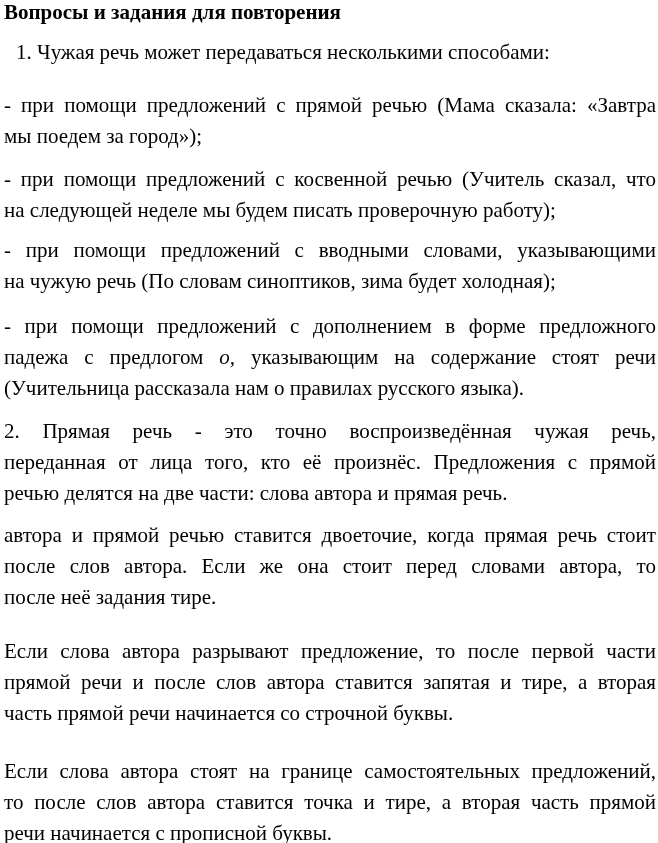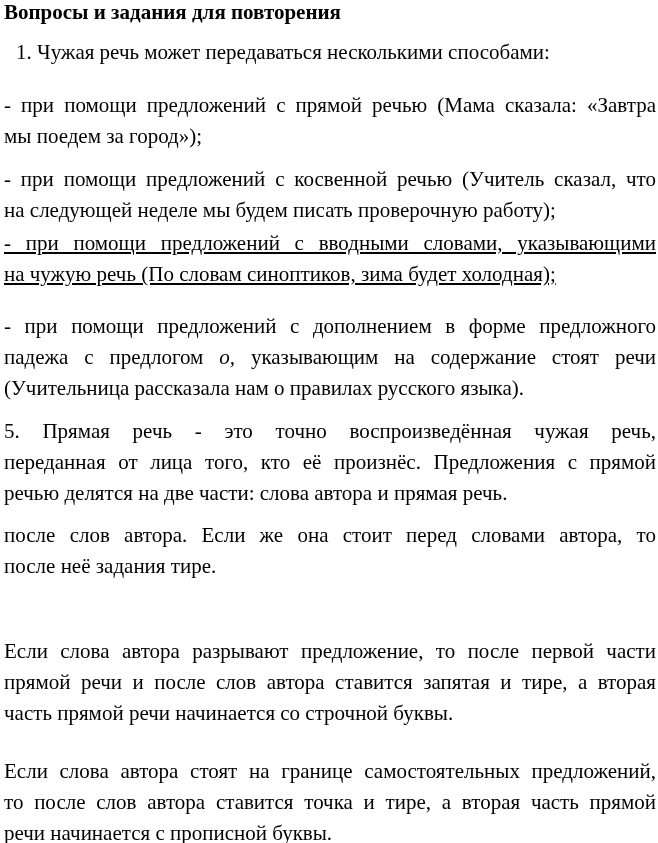--- a/index.html
+++ b/index.html
@@ -65,38 +65,39 @@
   <p class="para" style="top:90px;">
     <span class="line">- при помощи предложений с прямой речью (Мама сказала: «Завтра</span>
     <span class="line last">мы поедем за город»);</span>
   </p>
 
   <p class="para" style="top:164px;">
     <span class="line">- при помощи предложений с косвенной речью (Учитель сказал, что</span>
     <span class="line last">на следующей неделе мы будем писать проверочную работу);</span>
   </p>
 
-  <p class="para" style="top:228px;text-decoration:underline;">
+  <p class="para" style="top:235px;">
     <span class="line">- при  помощи предложений с вводными словами, указывающими</span>
     <span class="line last">на чужую речь (По словам синоптиков, зима будет холодная);</span>
   </p>
 
   <p class="para" style="top:311px;">
     <span class="line">- при помощи предложений с дополнением в форме предложного</span>
     <span class="line"><span>падежа с предлогом</span> <span class="it">о,</span> <span>указывающим на содержание стоят речи</span></span>
     <span class="line last">(Учительница рассказала нам о правилах русского языка).</span>
   </p>
 
   <p class="para" style="top:416px;">
-    <span class="line">5. Прямая речь - это точно воспроизведённая чужая речь,</span>
+    <span class="line">2. Прямая речь - это точно воспроизведённая чужая речь,</span>
     <span class="line">переданная от лица того, кто её произнёс. Предложения с прямой</span>
     <span class="line last">речью делятся на две части: слова автора и прямая речь.</span>
   </p>
 
   <p class="para" style="top:520px;">
+    <span class="line">автора и прямой речью ставится двоеточие, когда прямая речь стоит</span>
     <span class="line">после слов автора. Если же она стоит перед словами автора, то</span>
     <span class="line last">после неё задания тире.</span>
   </p>
 
   <p class="para" style="top:636px;">
     <span class="line">Если слова автора разрывают предложение, то после первой части</span>
     <span class="line">прямой речи и после слов автора ставится запятая и тире, а вторая</span>
     <span class="line last">часть прямой речи начинается со строчной буквы.</span>
   </p>
 

